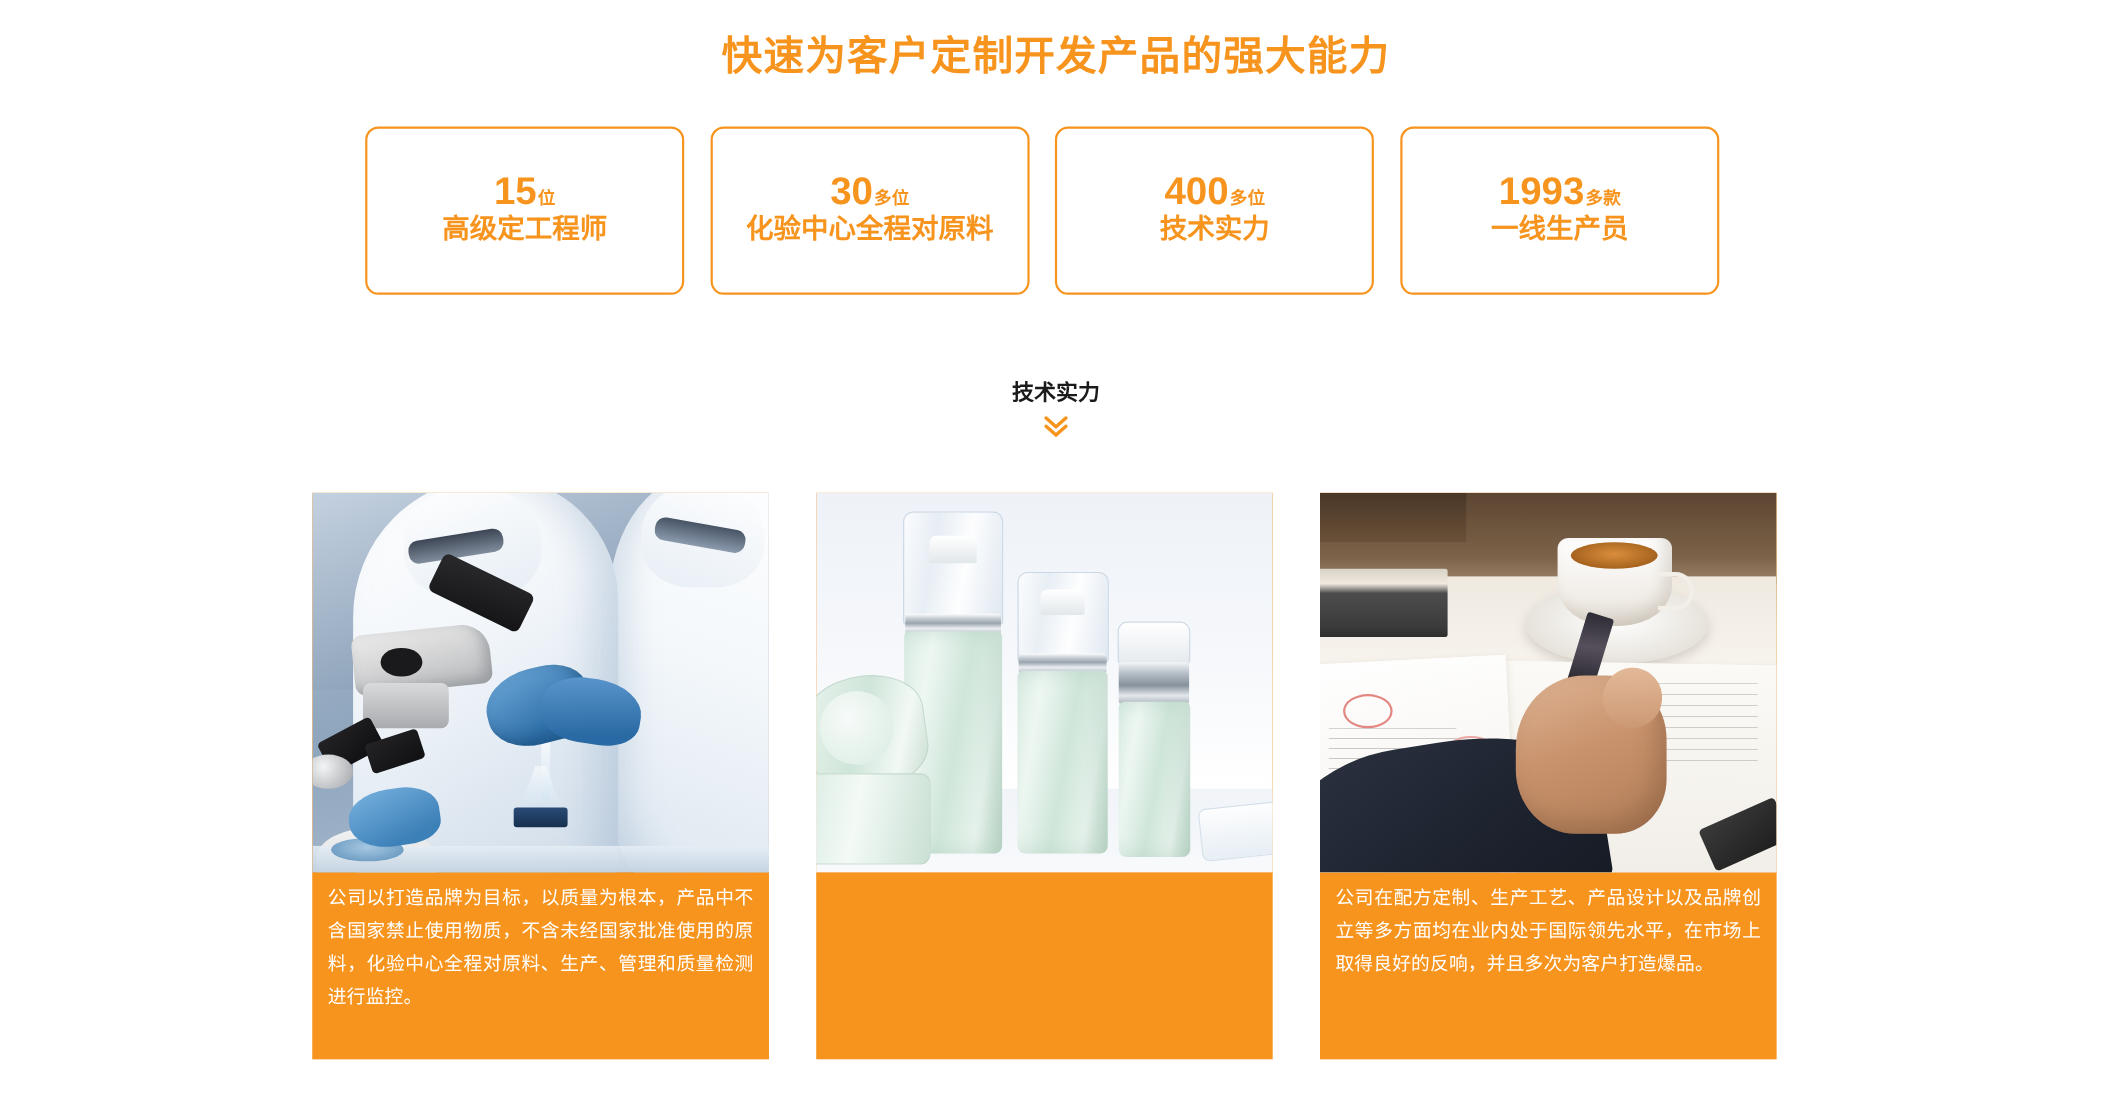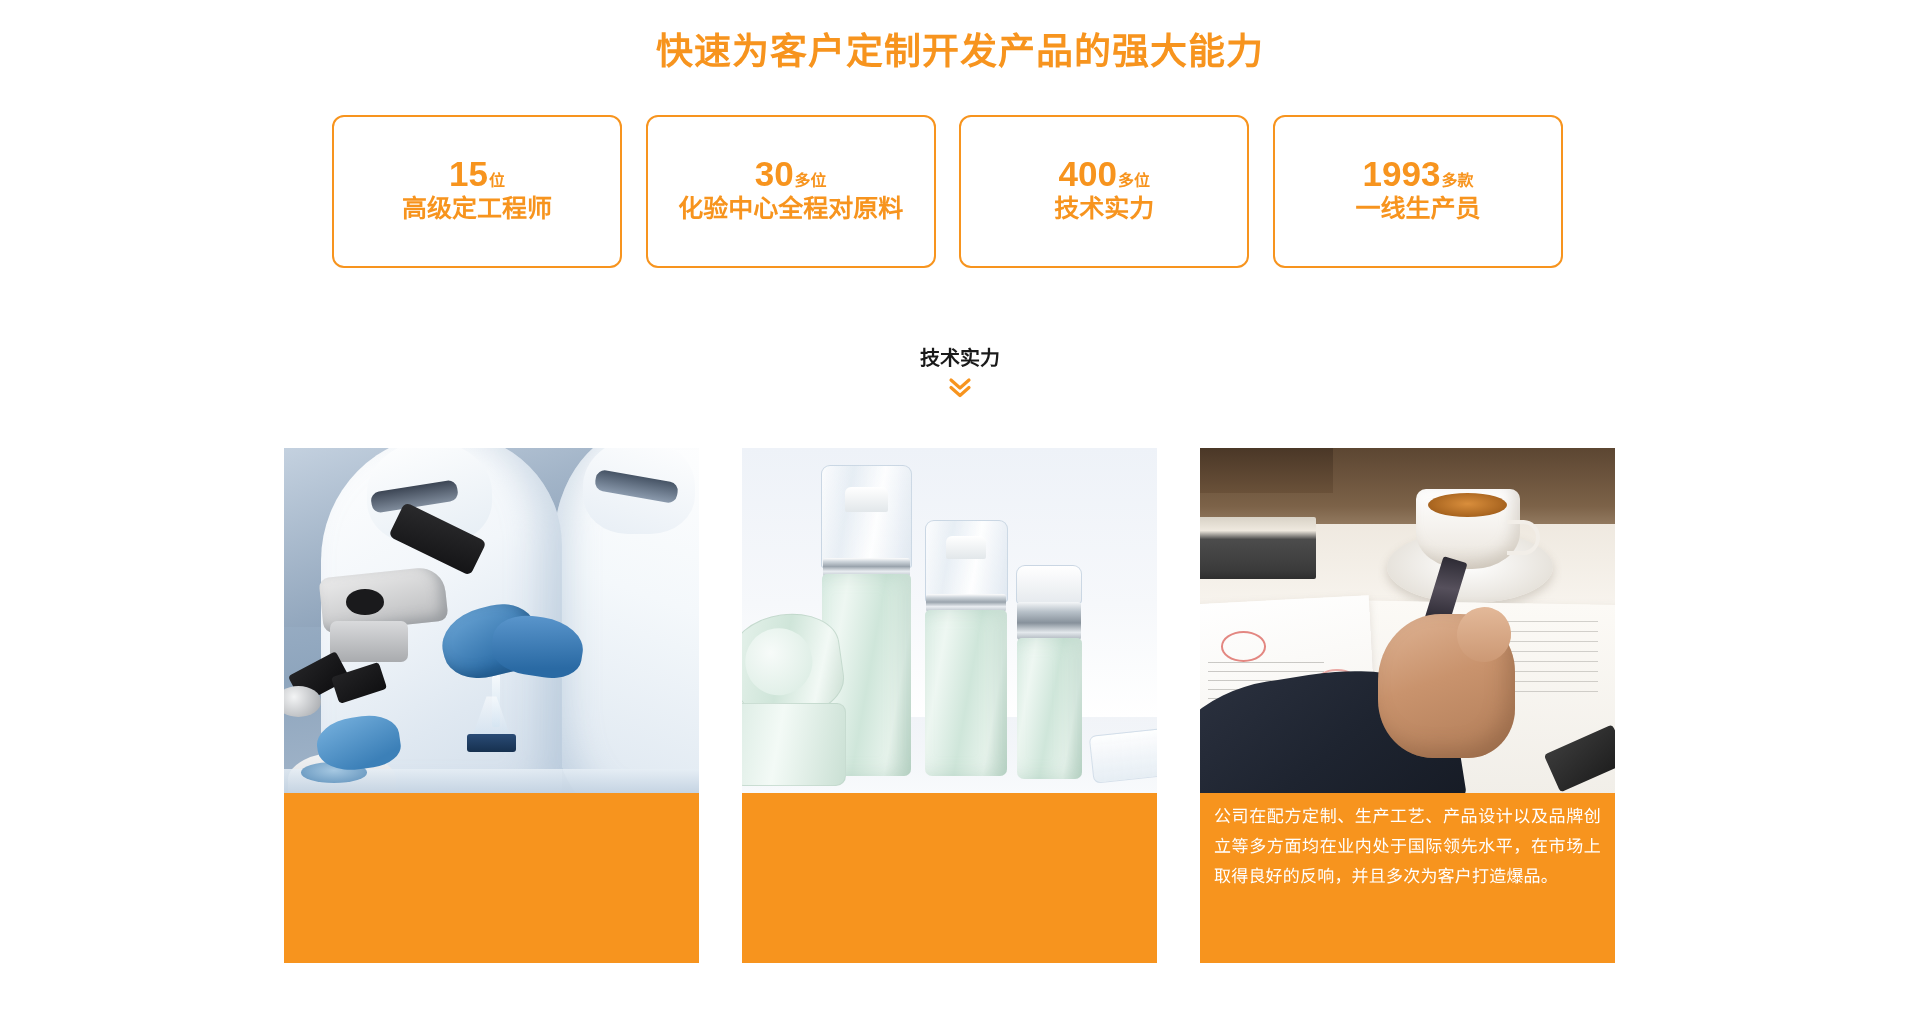--- a/index.html
+++ b/index.html
@@ -481,20 +481,21 @@
         <div class="scope-base"></div>
         <div class="pipette"></div>
         <div class="flask"></div>
         <div class="flask-base"></div>
         <div class="gloveA"></div>
         <div class="gloveB"></div>
         <div class="bench"></div>
         <div class="dish"></div>
         <div class="gloveC"></div>
       </div>
+      <div class="card-caption">公司以打造品牌为目标，以质量为根本，产品中不含国家禁止使用物质，不含未经国家批准使用的原料，化验中心全程对原料、生产、管理和质量检测进行监控。</div>
     </div>
 
     <div class="card">
       <div class="card-photo ph-bottles">
         <div class="floor"></div>
         <div class="tube"></div>
         <div class="bt bt1">
           <div class="cap"></div>
           <div class="nozzle"></div>
           <div class="collar"></div>

